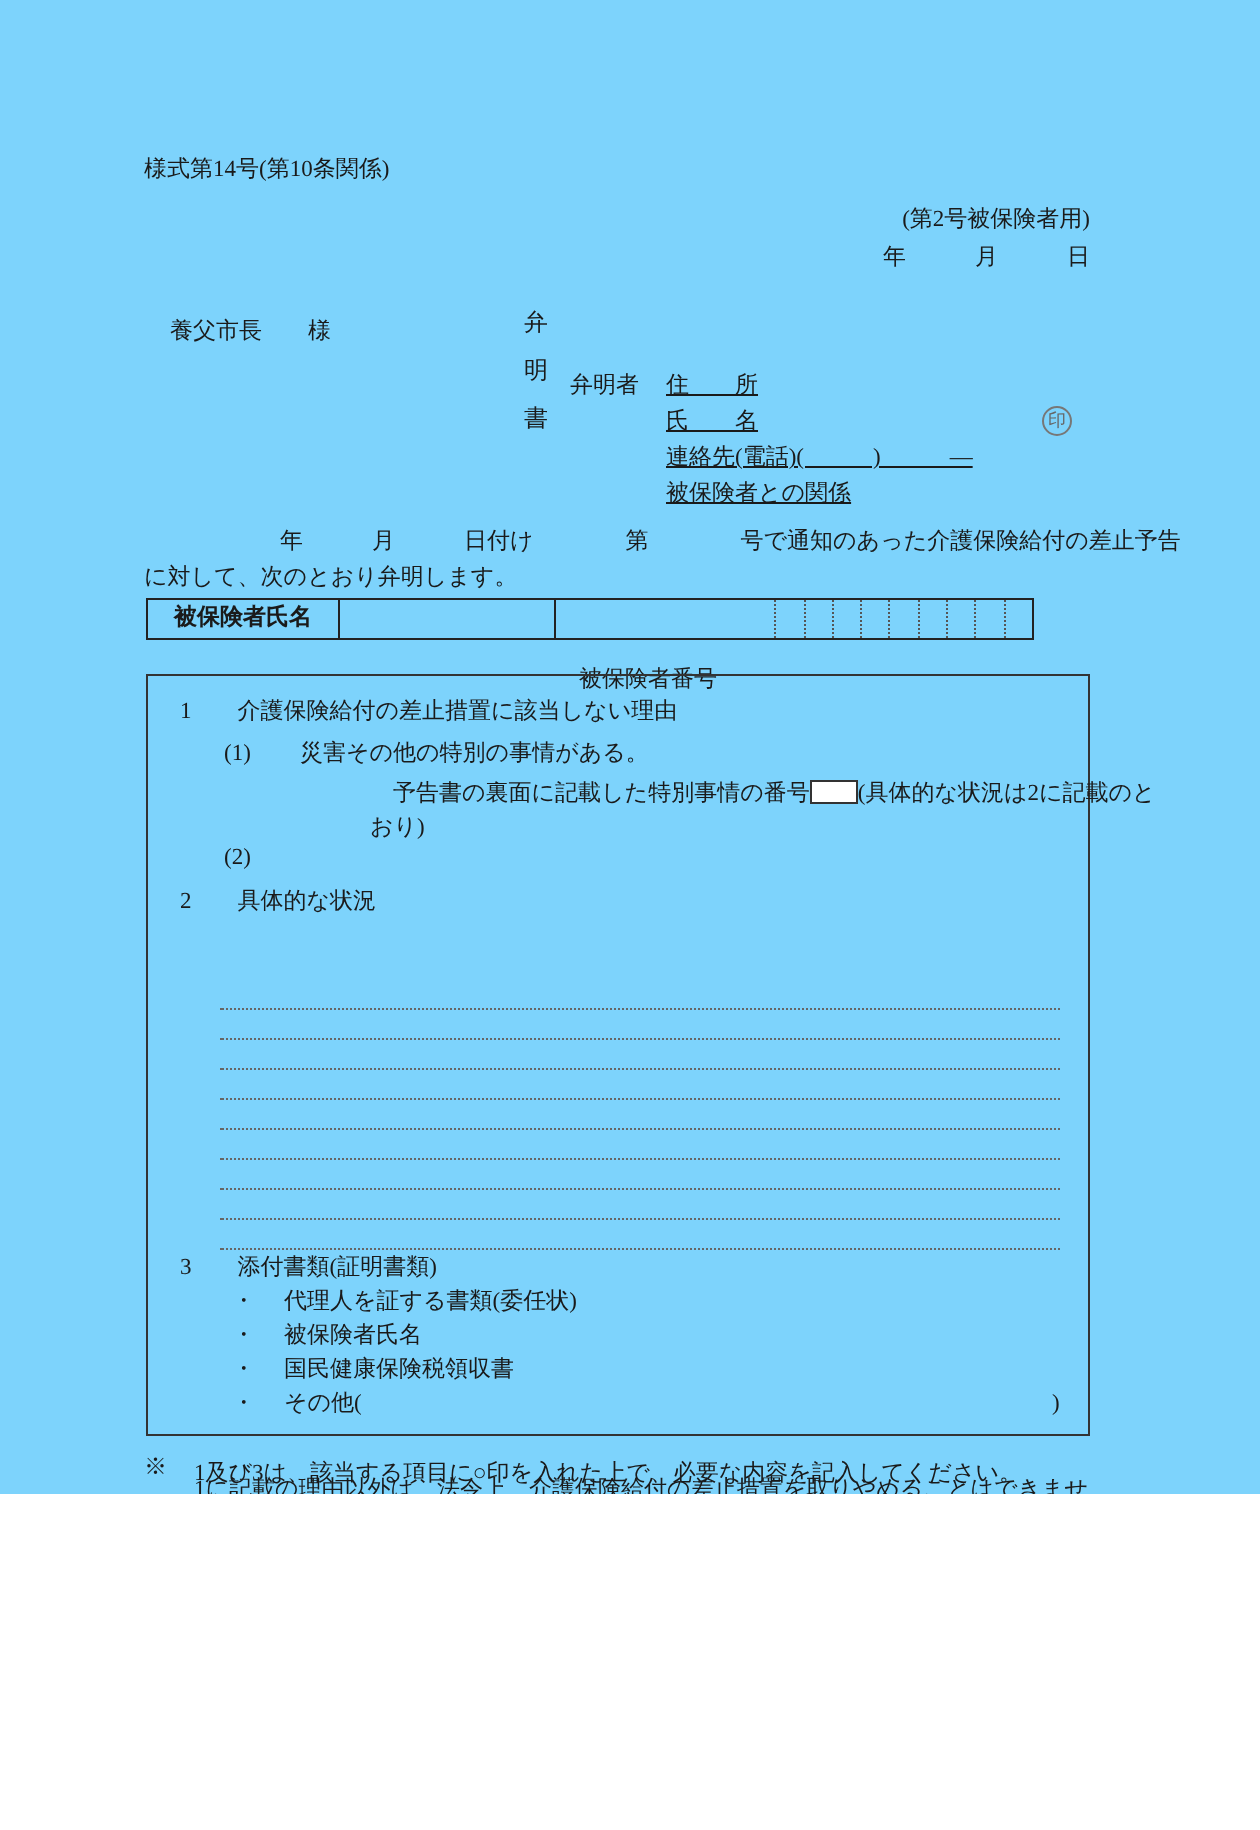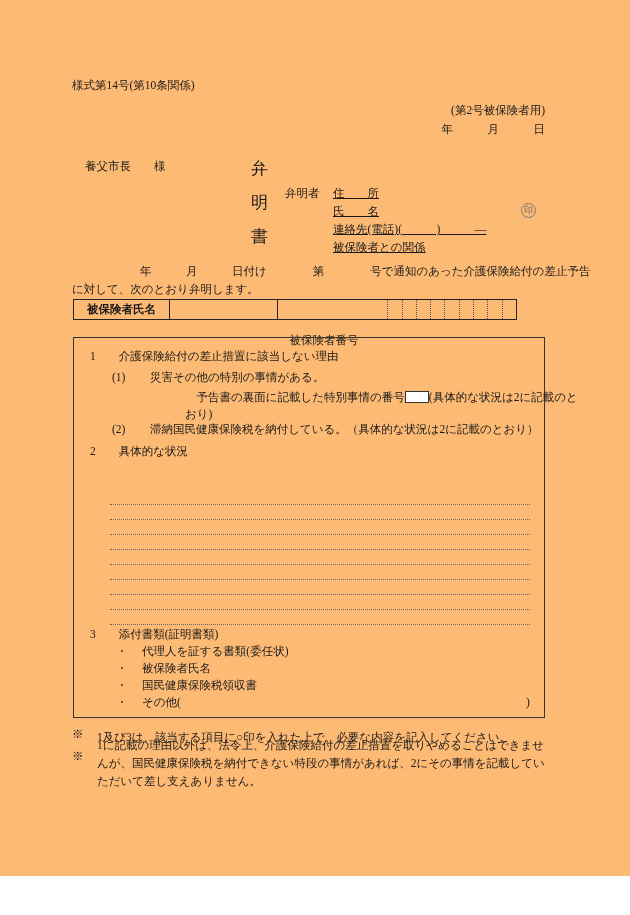--- a/index.html
+++ b/index.html
@@ -7,33 +7,33 @@
     padding: 0;
     background: #ffffff;
   }
   body {
     font-family: "Liberation Serif", "DejaVu Serif", serif;
     color: #1a1a1a;
   }
   #page {
     position: relative;
     width: 630px;
-    height: 876px;
-    background: #fdba74;
+    height: 747px;
+    background: #7dd3fc;
     overflow: hidden;
     font-size: 11.5px;
     line-height: 1.0;
   }
   .abs { position: absolute; white-space: pre; }
 
   
   .form-no   { left: 72px;  top: 80px;  font-size: 11.5px; }
   .kind      { left: 545px; top: 105px; font-size: 11.5px; transform: translateX(-100%); text-align: center; }
   .datetop   { left: 545px; top: 124px; font-size: 11.5px; transform: translateX(-100%); }
-  .doc-title { left: 234px; top: 143px; font-size: 17px; letter-spacing: 0; }
+  .doc-title { left: 250px; top: 143px; font-size: 12px; letter-spacing: 0; }
   .doc-title span { display: inline-block; }
   .gap-wide  { width: 36px; }
   .addressee { left: 85px;  top: 161px; font-size: 11.5px; }
 
   
   .dcl-label { left: 285px; top: 188px; font-size: 11.5px; }
   .dcl-row   { left: 333px; font-size: 11.5px; text-decoration: underline; }
   .r1 { top: 188px; }
   .r2 { top: 206px; }
   .r3 { top: 224px; }
@@ -191,21 +191,20 @@
   <div class="mainbox">
 
     <div class="mb s1-title"><span>1</span>　　<span>介護保険給付の差止措置に該当しない理由</span></div>
 
     <div class="mb s1-a-num">(1)</div>
     <div class="mb s1-a-txt">災害その他の特別の事情がある。</div>
 
     <div class="mb s1-a-wrap">　<span>予告書の裏面に記載した特別事情の番号</span><span class="numbox"></span><span>(具体的な状況は2に記載のとおり)</span></div>
 
     <div class="mb s1-b-num">(2)</div>
-    <div class="mb s1-b-txt">滞納国民健康保険税を納付している。（具体的な状況は2に記載のとおり）</div>
 
     <div class="mb s2-title"><span>2</span>　　<span>具体的な状況</span></div>
 
     <div class="lines">
       <div class="wline"></div>
       <div class="wline"></div>
       <div class="wline"></div>
       <div class="wline"></div>
       <div class="wline"></div>
       <div class="wline"></div>

